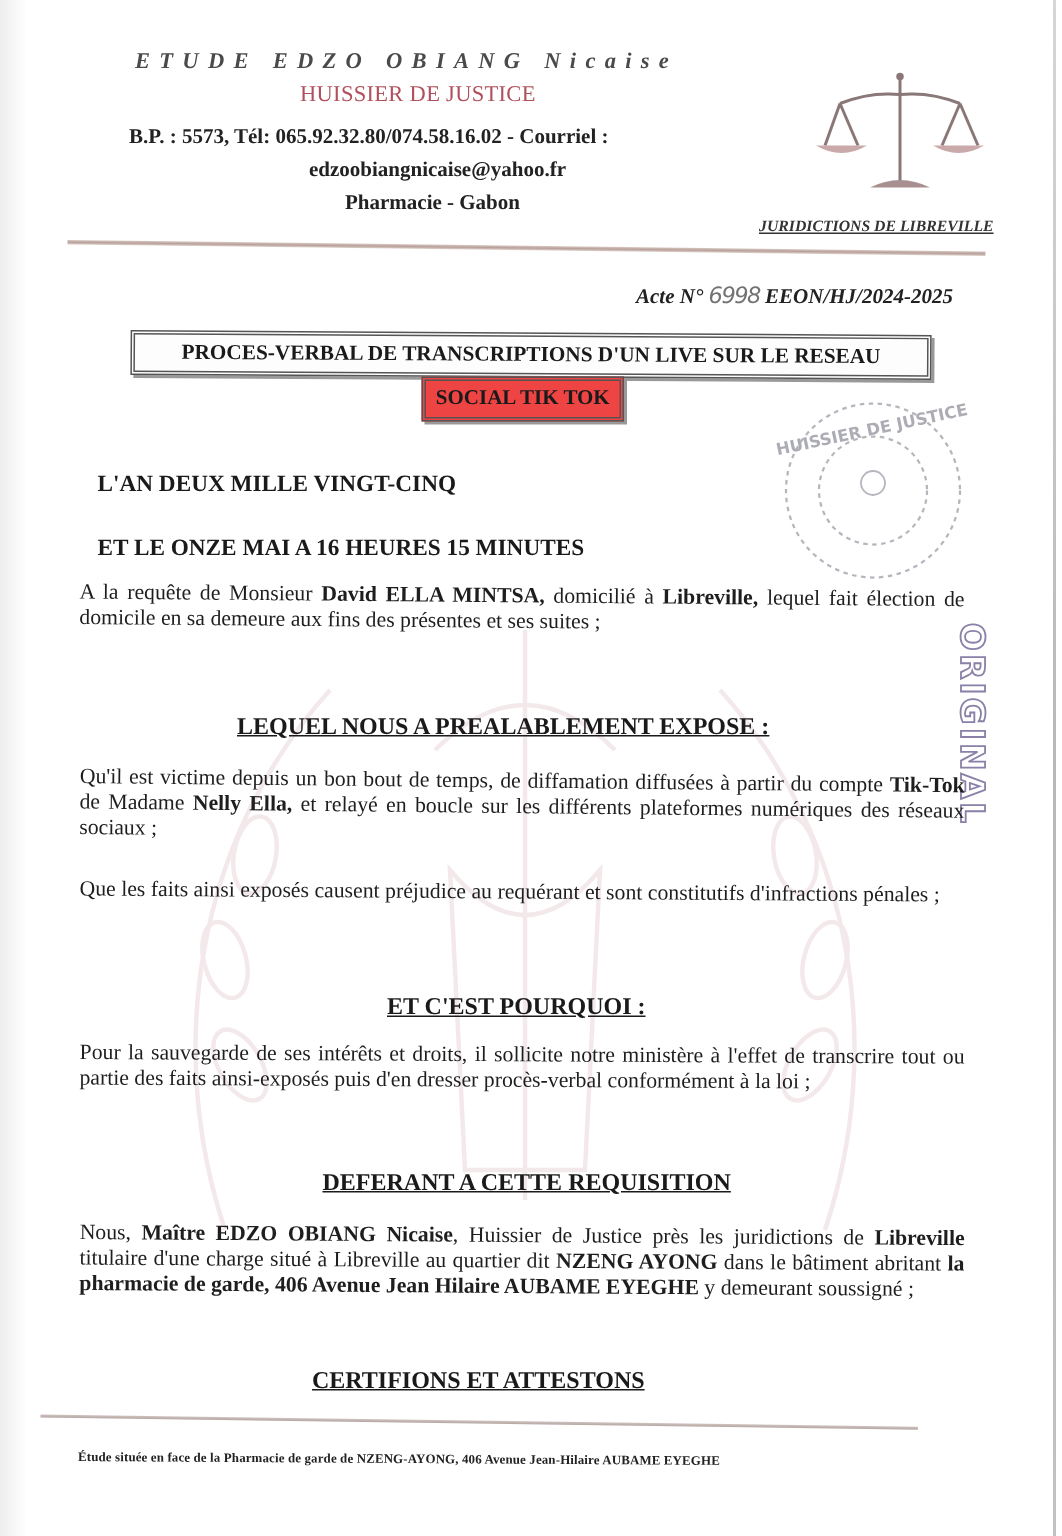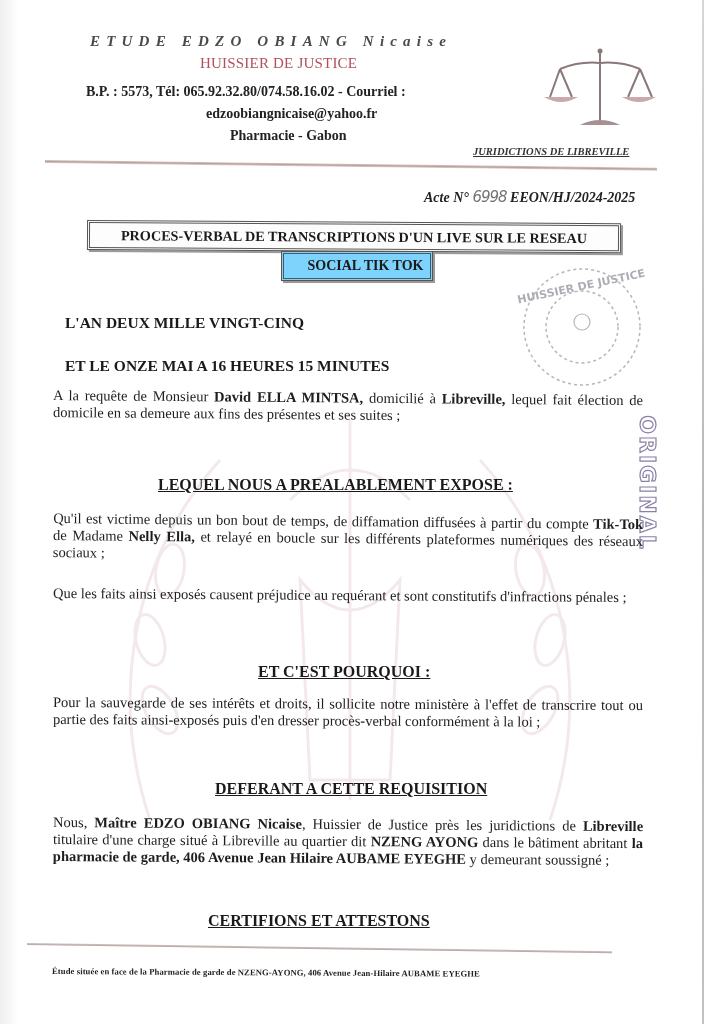--- a/index.html
+++ b/index.html
@@ -13,30 +13,30 @@
   .right-edge { position: absolute; right: 4px; top: 0; width: 2px; height: 1024px; background: linear-gradient(#bbb, #888 50%, #999); opacity: .6; }
   .left-shadow { position: absolute; left: 0; top: 0; width: 18px; height: 1024px; background: linear-gradient(90deg, #e8e6e6, #ffffff); opacity: .7; }
 
   
   .etude { position: absolute; left: 90px; top: 33px; font-size: 15px; font-style: italic; font-weight: bold; letter-spacing: 6.2px; color: #4a4a4a; }
   .huissier { position: absolute; left: 200px; top: 55px; font-size: 15px; color: #b0505c; letter-spacing: .2px; }
   .contact-line { position: absolute; left: 86px; top: 84px; font-size: 14px; font-weight: bold; color: #222; }
   .email-line { position: absolute; left: 206px; top: 106px; font-size: 14px; font-weight: bold; color: #222; }
   .city-line { position: absolute; left: 230px; top: 128px; font-size: 14px; font-weight: bold; color: #222; }
   .scales { position: absolute; left: 540px; top: 45px; width: 120px; height: 90px; }
-  .juridictions { position: absolute; left: 473px; top: 146px; font-size: 10.5px; font-weight: bold; font-style: italic; text-decoration: underline; color: #333; }
+  .juridictions { position: absolute; left: 506px; top: 146px; font-size: 10.5px; font-weight: bold; font-style: italic; text-decoration: underline; color: #333; }
   .header-rule { position: absolute; left: 45px; top: 160px; width: 612px; height: 3px; background: linear-gradient(#d9c7c2, #b7a19a, #e1d2cd); transform: rotate(.72deg); transform-origin: left center; }
 
   .acte { position: absolute; left: 424px; top: 188px; font-size: 14px; font-weight: bold; font-style: italic; color: #222; }
   .acte .hand { font-family: "DejaVu Sans", sans-serif; font-style: italic; font-weight: normal; color: #737373; font-size: 15px; letter-spacing: -1px; }
 
   
   .title-box1 { position: absolute; left: 87px; top: 220px; width: 528px; height: 24px; border: 3px double #555; background: #fdfdfd; box-shadow: 2px 2px 0 #999; transform: rotate(.35deg); transform-origin: left; }
   .title-box1 span { display: block; text-align: center; font-size: 14.2px; font-weight: bold; line-height: 24px; color: #1a1a1a; white-space: nowrap; }
-  .title-box2 { position: absolute; left: 281px; top: 251px; width: 129px; height: 24px; border: 3px double #555; background: #7dd3fc; box-shadow: 2px 2px 0 #999; padding-left: 17px; }
+  .title-box2 { position: absolute; left: 281px; top: 251px; width: 129px; height: 24px; border: 3px double #555; background: #ef4444; box-shadow: 2px 2px 0 #999; }
   .title-box2 span { display: block; text-align: center; font-size: 14px; font-weight: bold; line-height: 24px; color: #1a1a1a; white-space: nowrap; }
 
   
   .stamp-round { position: absolute; left: 512px; top: 262px; width: 140px; height: 130px; opacity: .55; }
   .original-stamp { position: absolute; left: 632px; top: 410px; width: 30px; height: 145px; }
   .original-stamp span { position: absolute; left: 50%; top: 50%; transform: translate(-50%,-50%) rotate(90deg); font-family: "DejaVu Sans", sans-serif; font-weight: bold; font-size: 22px; letter-spacing: 2px; color: transparent; -webkit-text-stroke: 1.2px #8a80a8; white-space: nowrap; }
   .watermark { position: absolute; left: 90px; top: 380px; width: 520px; height: 480px; opacity: .12; }
 
   
   .date1, .date2 { position: absolute; left: 65px; font-size: 15.5px; font-weight: bold; color: #1a1a1a; }

